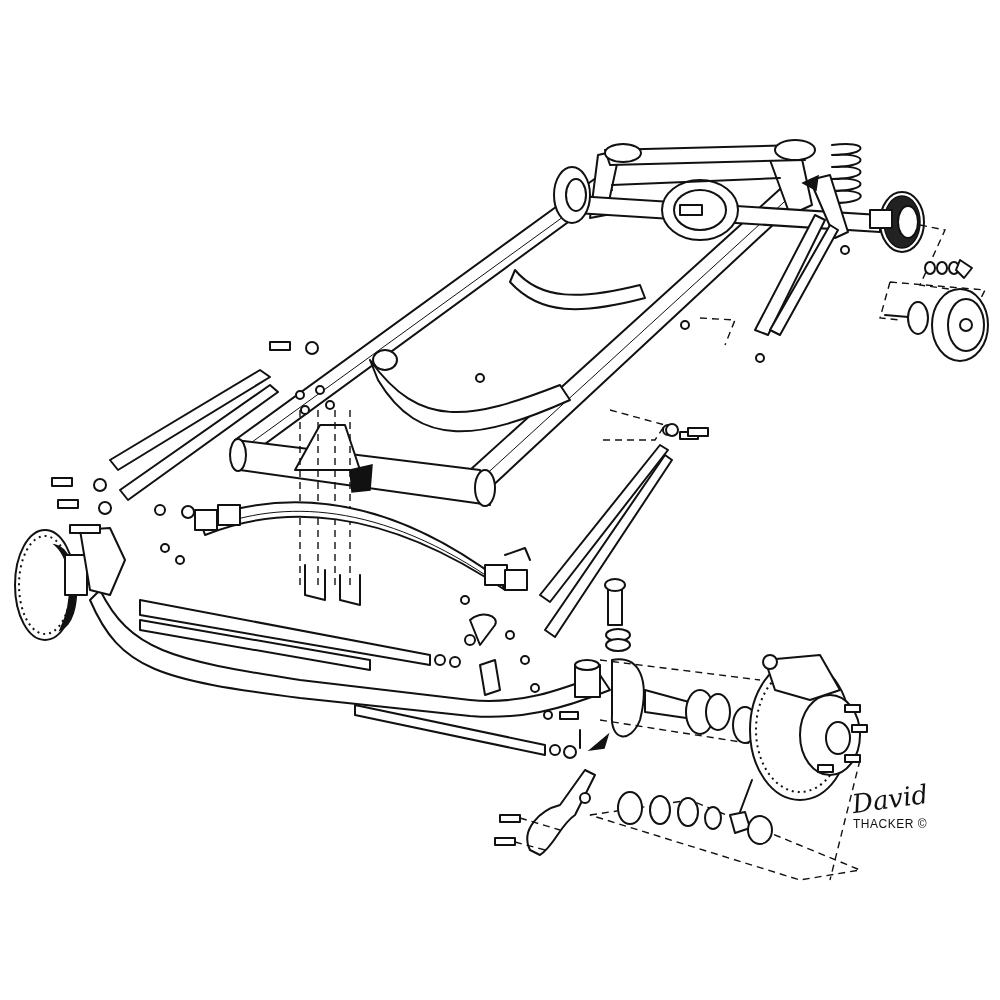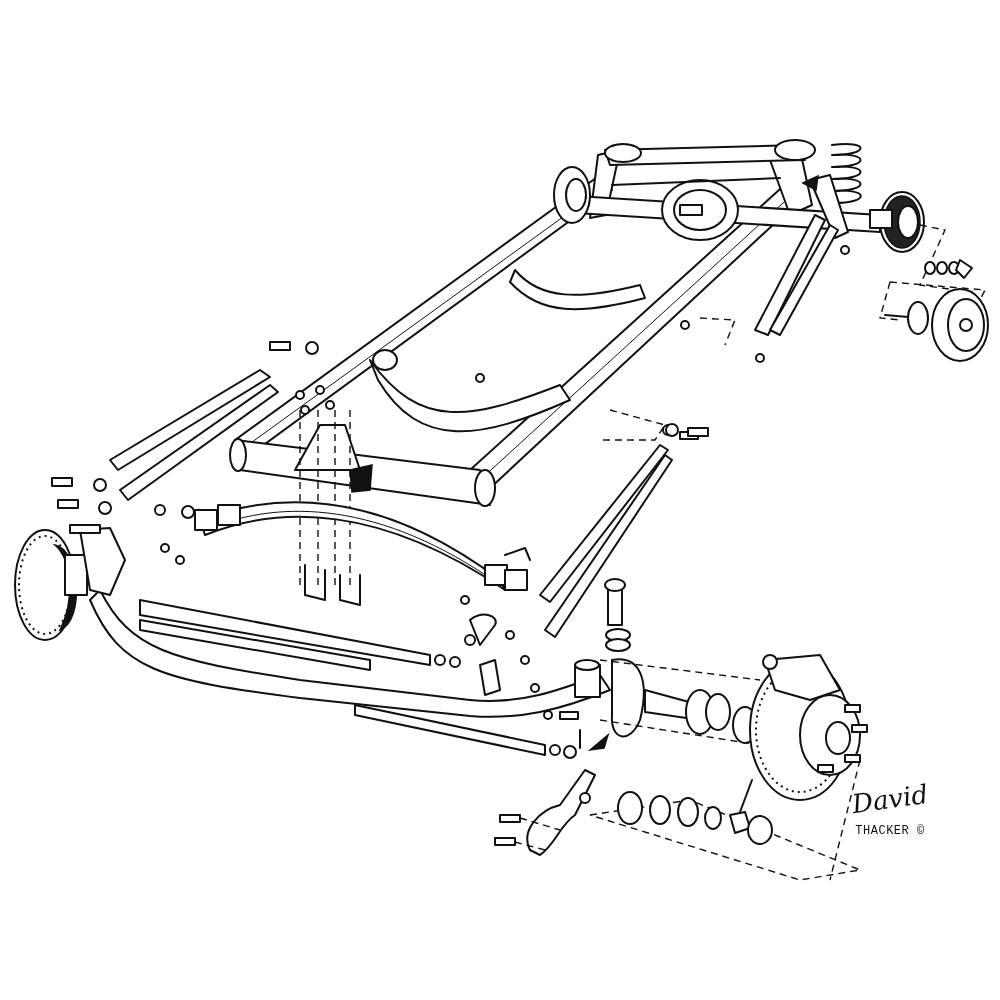--- a/index.html
+++ b/index.html
@@ -5,21 +5,21 @@
   html, body { margin: 0; padding: 0; background: #ffffff; }
   body { width: 1000px; height: 1000px; overflow: hidden; position: relative; font-family: "DejaVu Sans", sans-serif; }
   #stage { position: absolute; left: 0; top: 0; width: 1000px; height: 1000px; }
   svg .ln { fill: none; stroke: #111; stroke-width: 2; stroke-linejoin: round; stroke-linecap: round; }
   svg .fl { fill: #fff; stroke: #111; stroke-width: 2; stroke-linejoin: round; }
   svg .dk { fill: #111; stroke: #111; stroke-width: 1.5; }
   svg .ds { fill: none; stroke: #111; stroke-width: 1.4; stroke-dasharray: 7 5; }
   svg .th { fill: none; stroke: #111; stroke-width: 1; }
   .signature { position: absolute; left: 845px; top: 785px; width: 90px; text-align: center; color: #111; }
   .sig-name { font-family: "DejaVu Serif", serif; font-style: italic; font-size: 26px; display: block; line-height: 28px; transform: rotate(-8deg); }
-  .sig-last { font-family: Liberation Mono, monospace; font-size: 12px; letter-spacing: 0.5px; display: block; margin-top: 11px; }
+  .sig-last { font-family: Liberation Sans, sans-serif; font-size: 12px; letter-spacing: 0.5px; display: block; margin-top: 4px; }
 </style>
 </head>
 <body>
 
 <div id="stage">
 <svg width="1000" height="1000" viewBox="0 0 1000 1000">
 
   <g>
 
     <polygon class="fl" points="235,440 600,175 612,190 250,455"></polygon>

